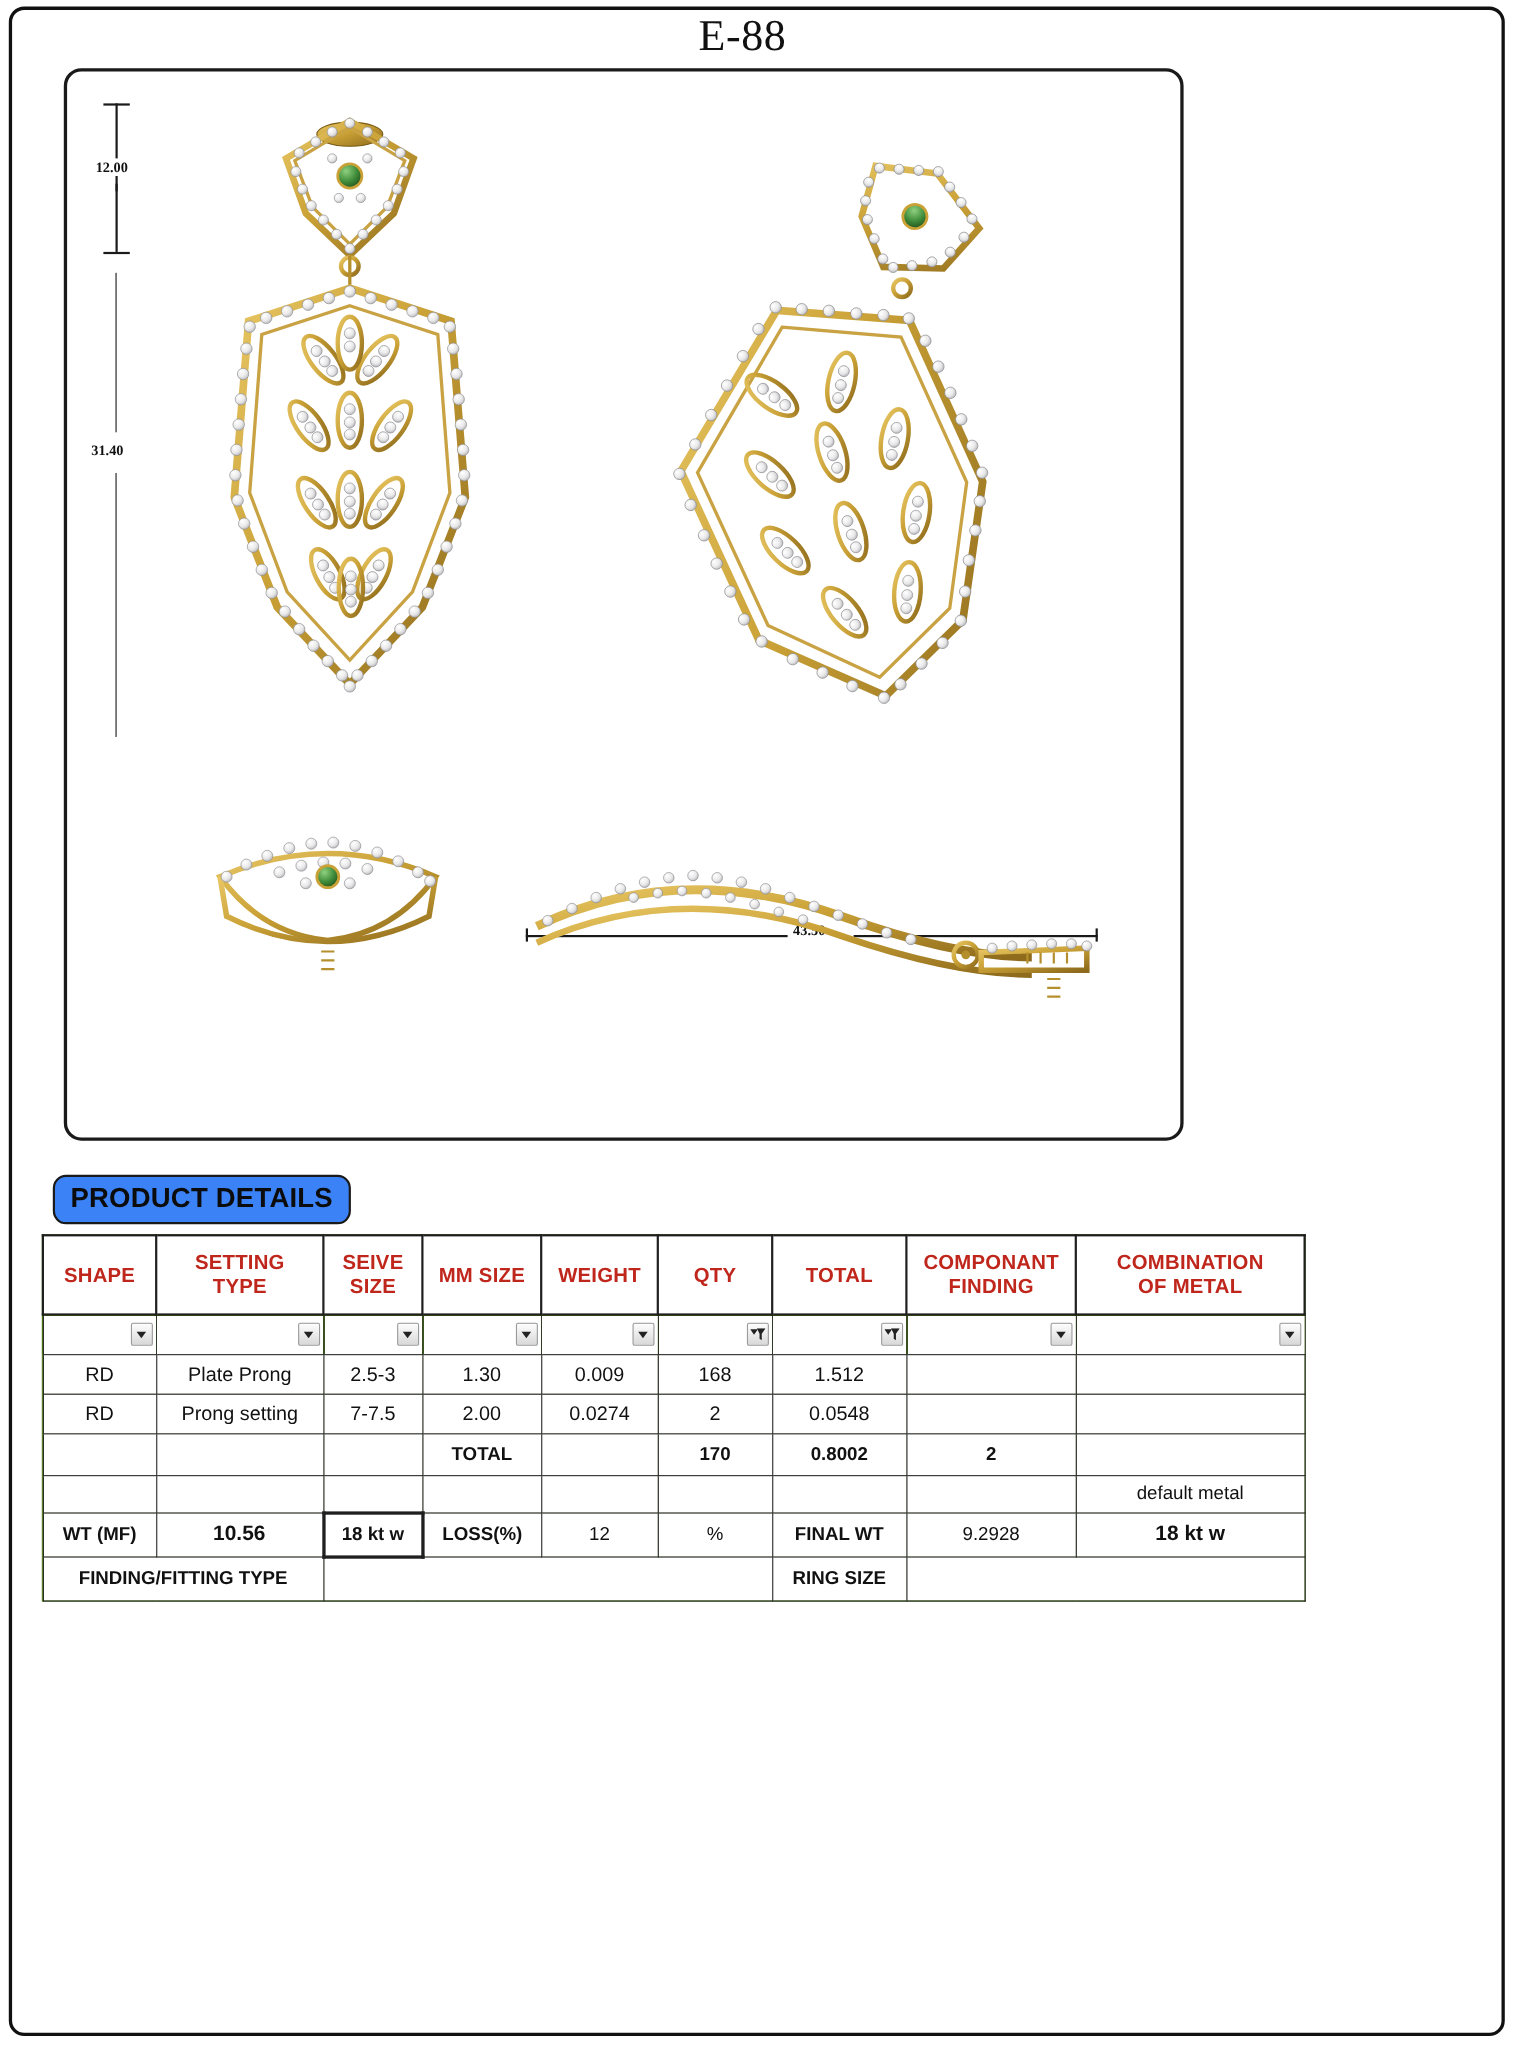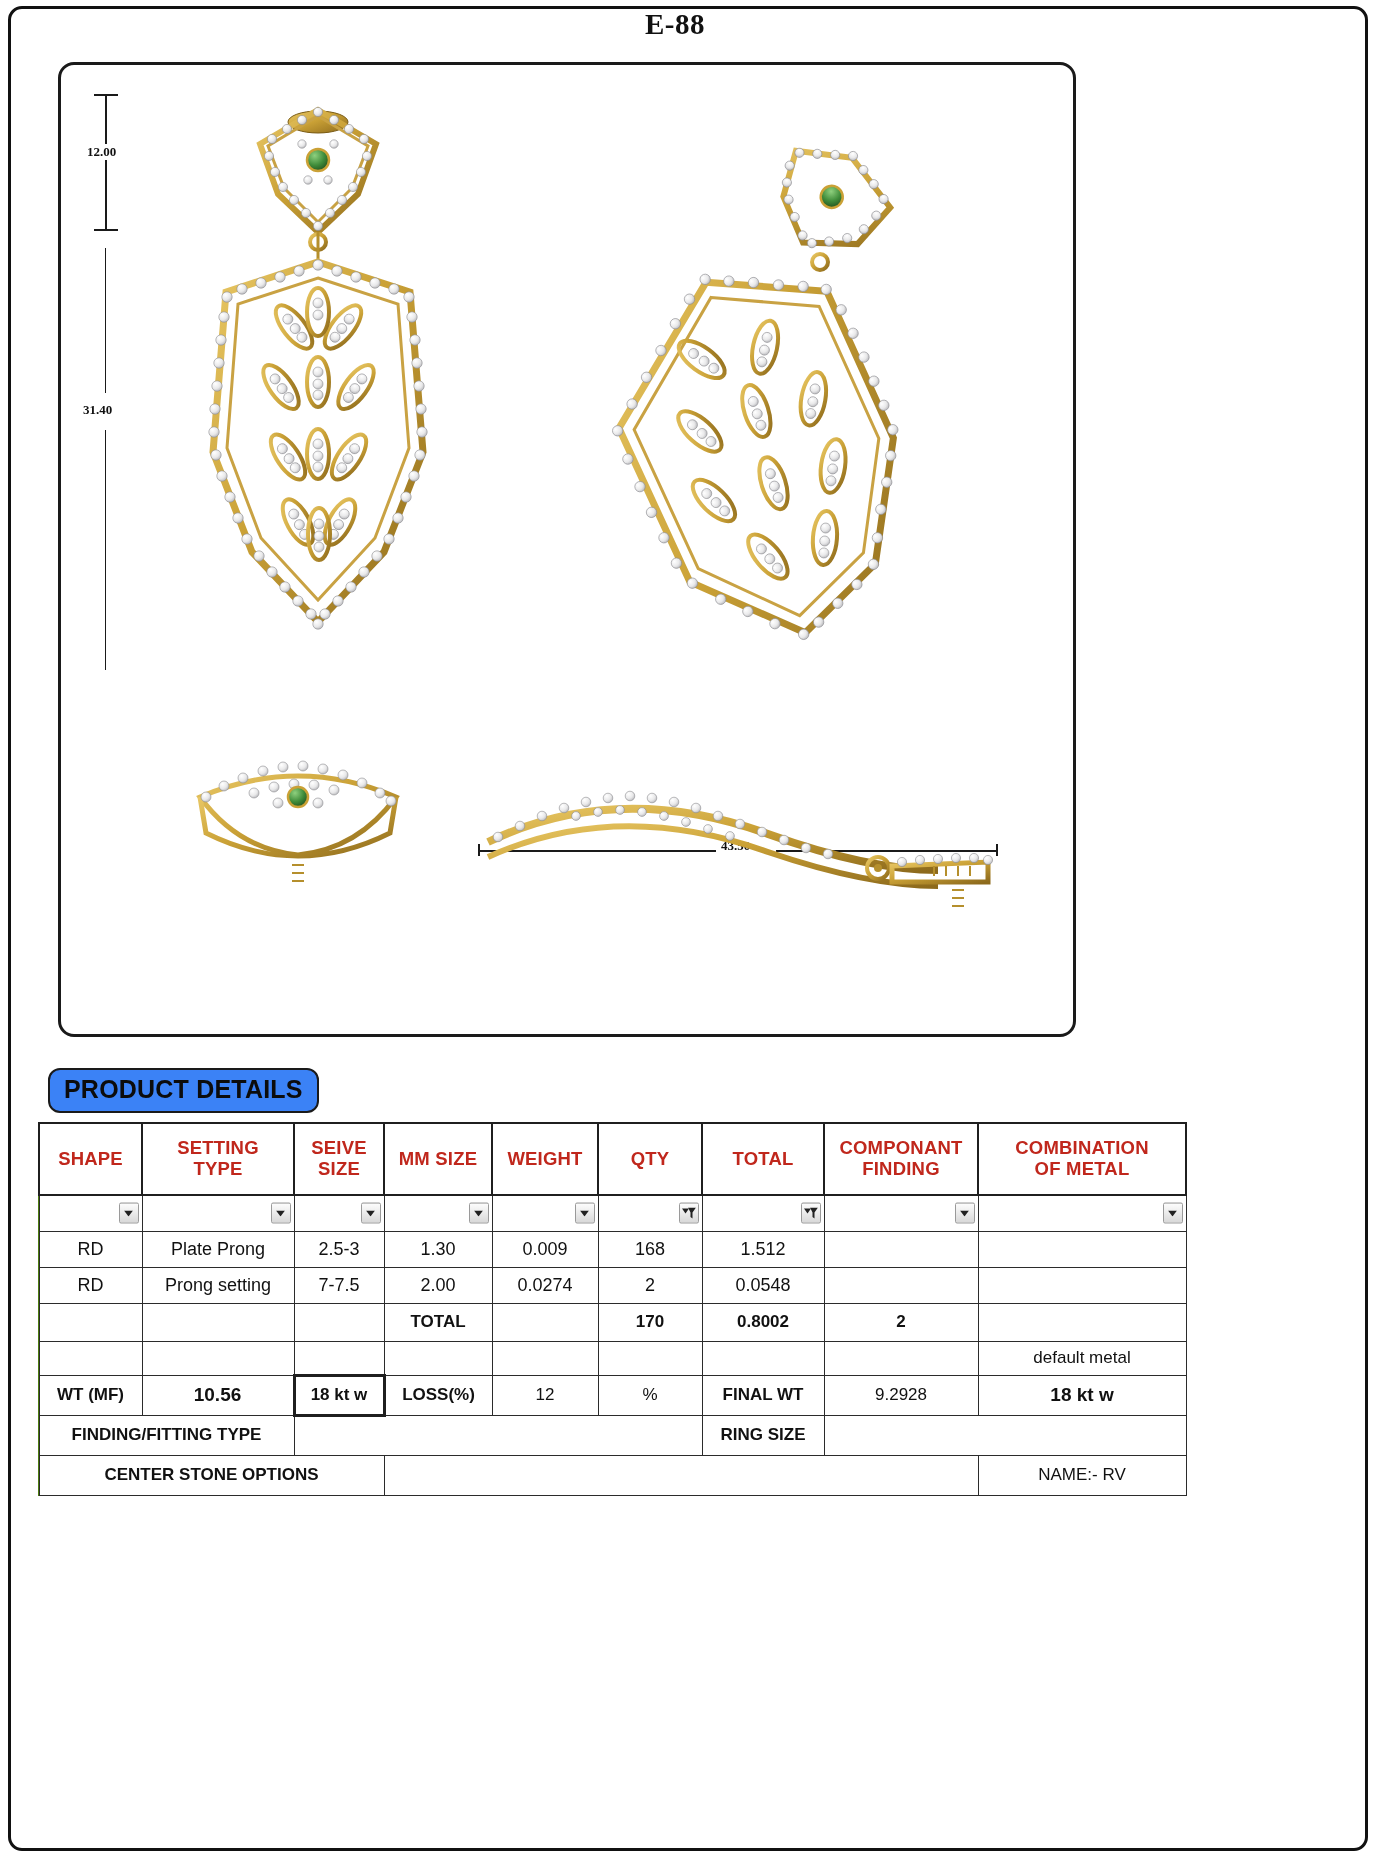--- a/index.html
+++ b/index.html
@@ -29,22 +29,22 @@
   }
 
   
   .sheet-title {
     position: absolute;
     left: 0;
     top: 8px;
     width: 1350px;
     text-align: center;
     font-family: "Liberation Serif", serif;
-    font-weight: bold;
-    font-size: 29px;
+    font-weight: normal;
+    font-size: 40px;
     letter-spacing: 0.5px;
     color: #111;
   }
 
   
   .drawing-box {
     position: absolute;
     left: 58px;
     top: 62px;
     width: 1018px;
@@ -789,19 +789,14 @@
     <td class="b" style="font-size:19px">18 kt w</td>
   </tr>
 
   <tr class="tall">
     <td class="lbl-left" colspan="2">FINDING/FITTING TYPE</td>
     <td colspan="4"></td>
     <td class="lbl">RING SIZE</td>
     <td colspan="2"></td>
   </tr>
 
-  <tr class="tall">
-    <td class="lbl-left" colspan="3">CENTER STONE OPTIONS</td>
-    <td colspan="5"></td>
-    <td class="val-left">NAME:- RV</td>
-  </tr>
 </tbody>
   </table>
 
 </body></html>

